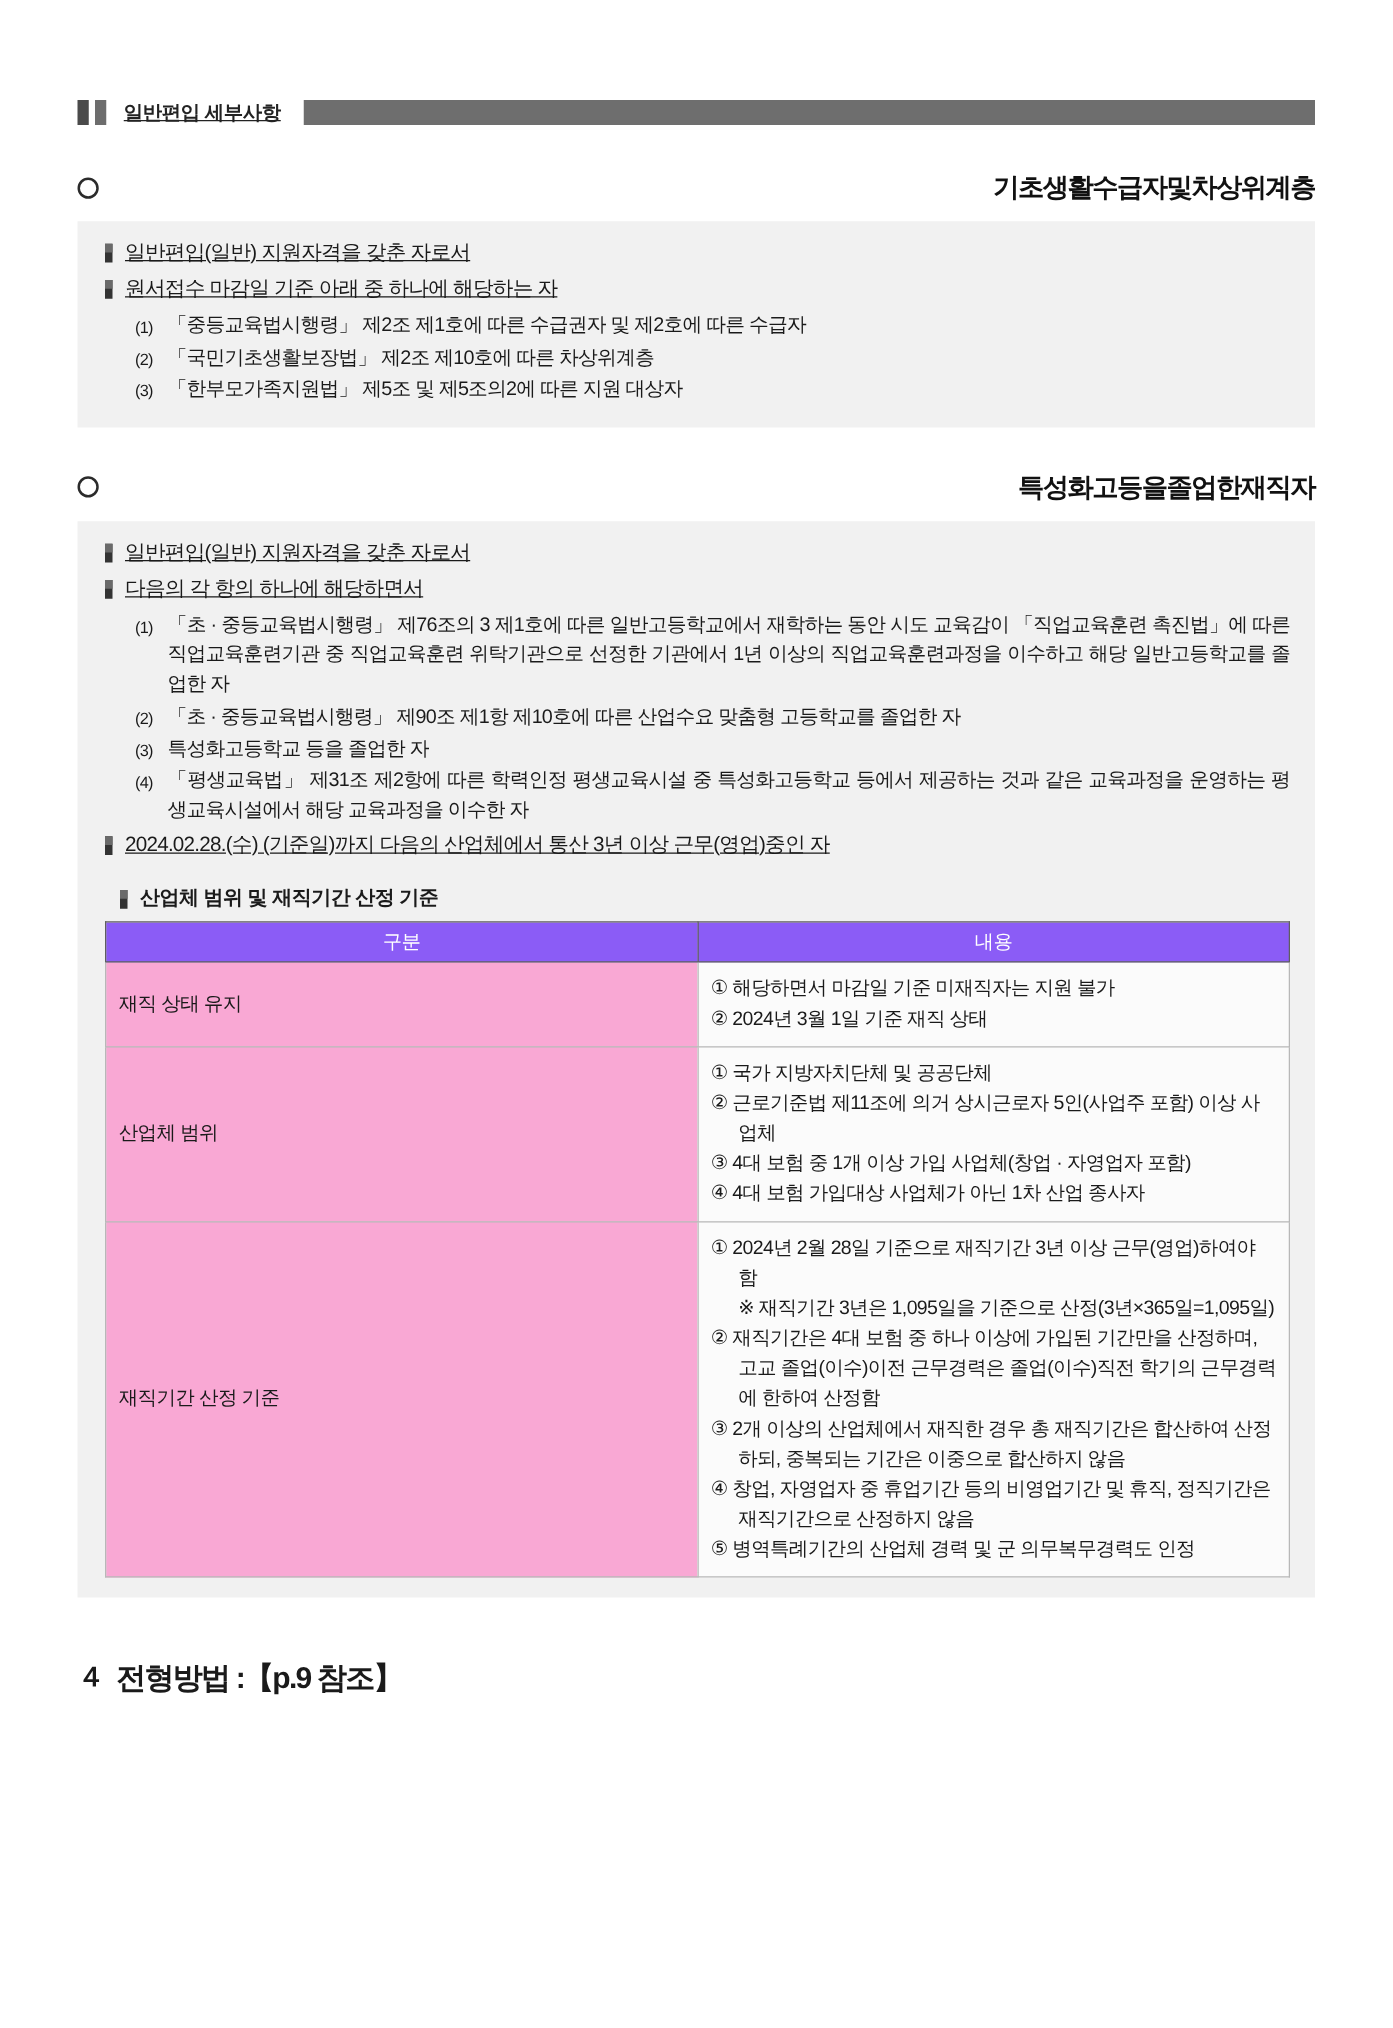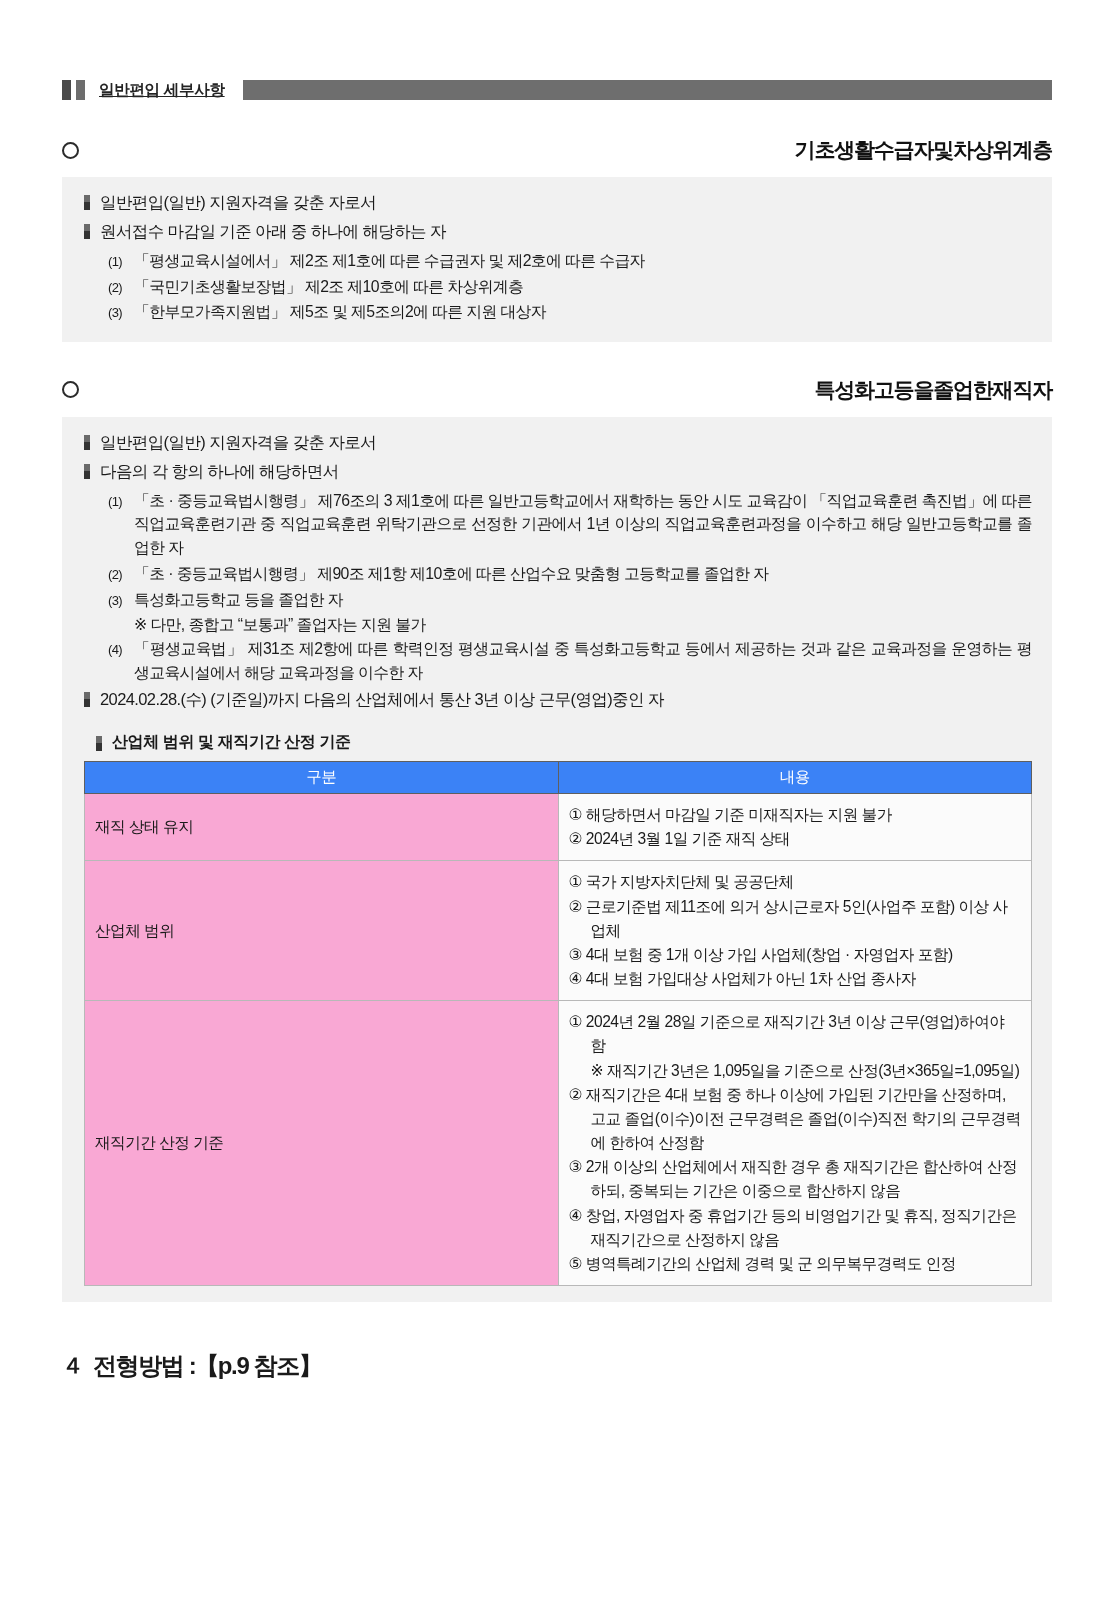--- a/index.html
+++ b/index.html
@@ -103,20 +103,21 @@
     content:"";
     position:absolute;
     left:0; top:0;
     width:6px;height:7px;
     background:#6a6a6a;
   }
   .bul-text {
     font-size: 16.5px;
     letter-spacing: -0.6px;
     line-height: 1.45;
+    text-decoration: underline;
   }
 
   .num-list {
     margin: 2px 0 0 24px;
   }
   .num-row {
     display: flex;
     align-items: flex-start;
     font-size: 15.8px;
     letter-spacing: -0.6px;
@@ -149,21 +150,21 @@
     font-weight: bold;
     letter-spacing: -0.4px;
   }
 
   table.info {
     width: 100%;
     border-collapse: collapse;
     table-layout: fixed;
   }
   table.info th {
-    background: #3b82f6;
+    background: #8b5cf6;
     color: #fff;
     font-size: 15.5px;
     font-weight: normal;
     letter-spacing: -0.4px;
     padding: 5px 0;
     border: 1px solid #5f5f5f;
   }
   table.info td {
     border: 1px solid #b8b8b8;
     font-size: 15.6px;
@@ -224,21 +225,21 @@
         <span class="bul"></span>
         <span class="bul-text">일반편입(일반) 지원자격을 갖춘 자로서</span>
       </div>
       <div class="bullet-row">
         <span class="bul"></span>
         <span class="bul-text">원서접수 마감일 기준 아래 중 하나에 해당하는 자</span>
       </div>
       <div class="num-list">
         <div class="num-row">
           <span class="nm">(1)</span>
-          <span class="bd">「평생교육시설에서」 제2조 제1호에 따른 수급권자 및 제2호에 따른 수급자</span>
+          <span class="bd">「중등교육법시행령」 제2조 제1호에 따른 수급권자 및 제2호에 따른 수급자</span>
         </div>
         <div class="num-row">
           <span class="nm">(2)</span>
           <span class="bd">「국민기초생활보장법」 제2조 제10호에 따른 차상위계층</span>
         </div>
         <div class="num-row">
           <span class="nm">(3)</span>
           <span class="bd">「한부모가족지원법」 제5조 및 제5조의2에 따른 지원 대상자</span>
         </div>
       </div>
@@ -265,21 +266,20 @@
           <span class="bd">「초 · 중등교육법시행령」 제76조의 3 제1호에 따른 일반고등학교에서 재학하는 동안 시도 교육감이 「직업교육훈련 촉진법」에 따른 직업교육훈련기관 중 직업교육훈련 위탁기관으로 선정한 기관에서 1년 이상의 직업교육훈련과정을 이수하고 해당 일반고등학교를 졸업한 자</span>
         </div>
         <div class="num-row">
           <span class="nm">(2)</span>
           <span class="bd">「초 · 중등교육법시행령」 제90조 제1항 제10호에 따른 산업수요 맞춤형 고등학교를 졸업한 자</span>
         </div>
         <div class="num-row">
           <span class="nm">(3)</span>
           <span class="bd">특성화고등학교 등을 졸업한 자</span>
         </div>
-        <div class="sub-note">※ 다만, 종합고 “보통과” 졸업자는 지원 불가</div>
         <div class="num-row">
           <span class="nm">(4)</span>
           <span class="bd">「평생교육법」 제31조 제2항에 따른 학력인정 평생교육시설 중 특성화고등학교 등에서 제공하는 것과 같은 교육과정을 운영하는 평생교육시설에서 해당 교육과정을 이수한 자</span>
         </div>
       </div>
       <div class="bullet-row" style="margin-top:4px;">
         <span class="bul"></span>
         <span class="bul-text">2024.02.28.(수) (기준일)까지 다음의 산업체에서 통산 3년 이상 근무(영업)중인 자</span>
       </div>
 

